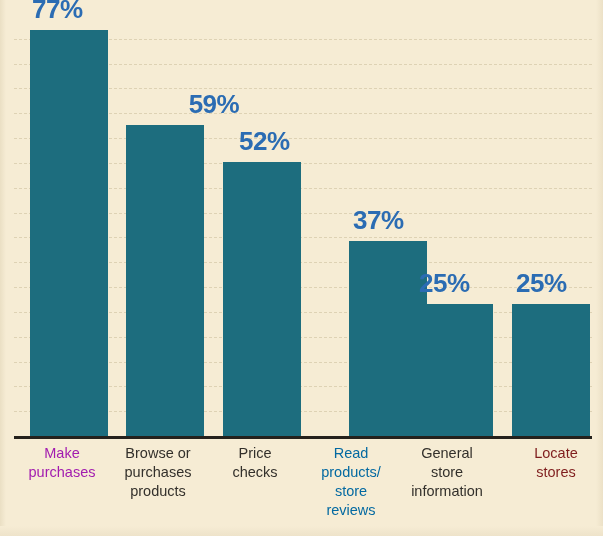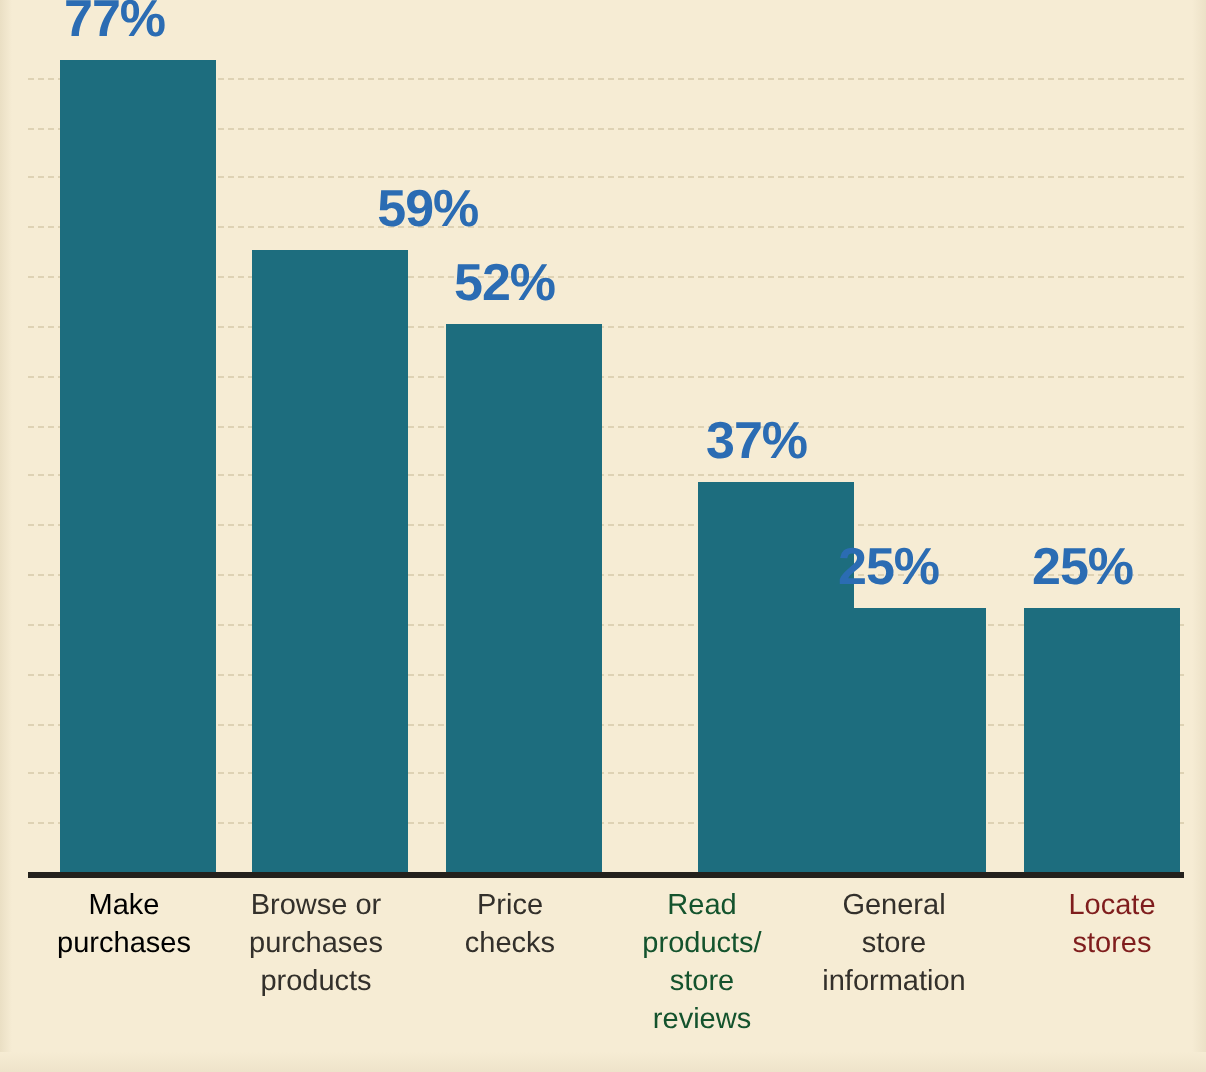--- a/index.html
+++ b/index.html
@@ -156,54 +156,54 @@
         <div class="bar-slot" style="left: 16px; width: 78px;">
           <div class="bar" style="height: 406.175px; background: rgb(29, 109, 126);"></div>
           <div class="bar-value" style="color: rgb(43, 108, 179); bottom: 414.175px; left: 2px;">77%</div>
         </div>
         <div class="bar-slot" style="left: 112px; width: 78px; text-align: right;">
           <div class="bar" style="height: 311.225px; background: rgb(29, 109, 126);"></div>
           <div class="bar-value" style="color: rgb(43, 108, 179); bottom: 319.225px; left: 4px;">59%</div>
         </div>
         <div class="bar-slot" style="left: 209px; width: 78px;">
           <div class="bar" style="height: 274.3px; background: rgb(29, 109, 126);"></div>
-          <div class="bar-value" style="color: rgb(43, 108, 179); bottom: 282.3px; left: 4px;">52%</div>
+          <div class="bar-value" style="color: rgb(43, 108, 179); bottom: 282.3px; left: 16px;">52%</div>
         </div>
         <div class="bar-slot" style="left: 305px; width: 78px; margin-left: 30px;">
           <div class="bar" style="height: 195.175px; background: rgb(29, 109, 126);"></div>
           <div class="bar-value" style="color: rgb(43, 108, 179); bottom: 203.175px; left: 4px;">37%</div>
         </div>
         <div class="bar-slot" style="left: 401px; width: 78px;">
           <div class="bar" style="height: 131.875px; background: rgb(29, 109, 126);"></div>
           <div class="bar-value" style="color: rgb(43, 108, 179); bottom: 139.875px; left: 4px;">25%</div>
         </div>
         <div class="bar-slot" style="left: 498px; width: 78px;">
           <div class="bar" style="height: 131.875px; background: rgb(29, 109, 126);"></div>
           <div class="bar-value" style="color: rgb(43, 108, 179); bottom: 139.875px; left: 4px;">25%</div>
         </div>
       </div>
   </div>
 
   <div id="axis-line" style="border-top-color: rgb(36, 33, 28);"></div>
 
   <div id="categories">
-      <div class="category" style="left: 0px; width: 96px; color: #000000;">
+      <div class="category" style="left: 0px; width: 96px; color: #a21caf;">
         <div>Make</div>
         <div>purchases</div>
       </div>
       <div class="category" style="left: 96px; width: 96px; color: rgb(51, 48, 43);">
         <div>Browse or</div>
         <div>purchases</div>
         <div>products</div>
       </div>
       <div class="category" style="left: 193px; width: 96px; color: rgb(51, 48, 43);">
         <div>Price</div>
         <div>checks</div>
       </div>
-      <div class="category" style="left: 289px; width: 96px; color: #14532d;">
+      <div class="category" style="left: 289px; width: 96px; color: #0369a1;">
         <div>Read</div>
         <div>products/</div>
         <div>store</div>
         <div>reviews</div>
       </div>
       <div class="category" style="left: 385px; width: 96px; color: rgb(51, 48, 43);">
         <div>General</div>
         <div>store</div>
         <div>information</div>
       </div>

